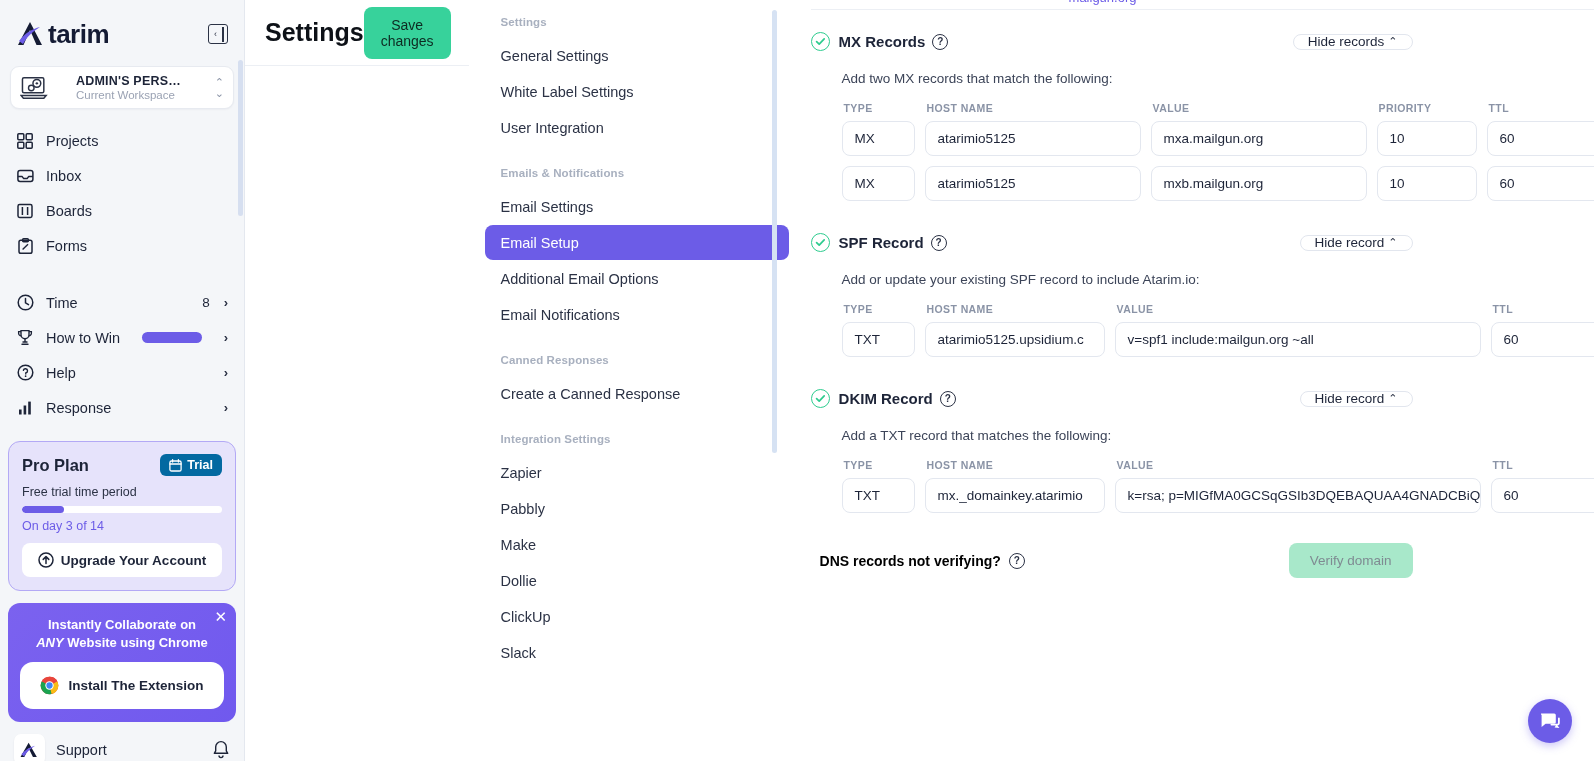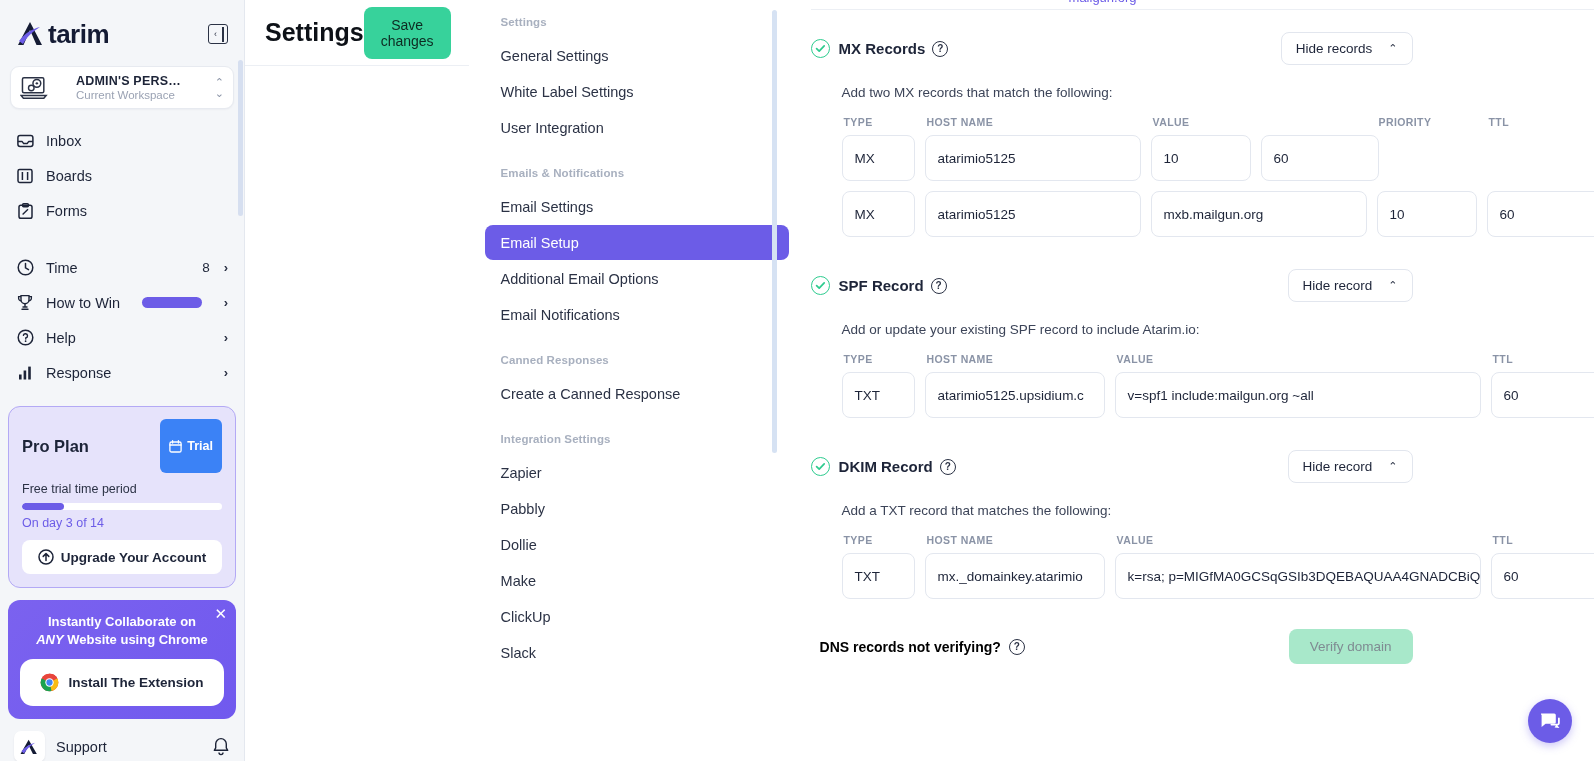--- a/index.html
+++ b/index.html
@@ -66,22 +66,22 @@
   }
 
   
   .pro-card {
     margin: 16px 8px 0 8px; background: #e6e3fb; border: 1.6px solid #b3a9f5;
     border-radius: 12px; padding: 12px 13px 13px 13px;
   }
   .pro-head { display: flex; align-items: center; justify-content: space-between; }
   .pro-title { font-size: 16.5px; font-weight: 700; color: #1d2438; }
   .trial-badge {
-    background: #3b82f6; color: #fff; font-size: 12.5px; font-weight: 700;
-    border-radius: 6px; padding: 20px 9px; display: flex; align-items: flex-end; gap: 5px;
+    background: #0369a1; color: #fff; font-size: 12.5px; font-weight: 700;
+    border-radius: 6px; padding: 4px 9px; display: flex; align-items: flex-end; gap: 5px;
     cursor: pointer;
   }
   .pro-sub { font-size: 12.5px; color: #2b3245; margin-top: 9px; }
   .pro-bar { height: 7px; border-radius: 4px; background: #fff; margin-top: 7px; overflow: hidden; }
   .pro-bar i { display: block; height: 100%; background: #6c5ce7; border-radius: 4px; }
   .pro-day { font-size: 12.5px; color: #6c5ce7; font-weight: 500; margin-top: 6px; }
   .upgrade-btn {
     margin-top: 10px; background: #fff; border-radius: 8px; height: 34px;
     display: flex; align-items: center; justify-content: center; gap: 7px;
     font-size: 13.5px; font-weight: 700; color: #1d2438; cursor: pointer;
@@ -169,36 +169,36 @@
     margin-right: 9px;
   }
   .sec-title { font-size: 15px; font-weight: 700; color: #1d2438; margin-right: 7px; }
   .qmark {
     width: 16px; height: 16px; border: 1.4px solid #2b3245; border-radius: 50%;
     font-size: 10px; color: #2b3245; display: flex; align-items: center;
     justify-content: center; font-weight: 700; cursor: pointer; flex: 0 0 16px;
   }
   .hide-btn {
     margin-left: auto; border: 1px solid #e2e6ee; background: #fff; border-radius: 8px;
-    height: 33px; padding: 0 14px; display: flex; align-items: center; gap: 16px;
+    height: 16px; padding: 0 14px; display: flex; align-items: center; gap: 4px;
     font-size: 13.5px; color: #1d2438; cursor: pointer; white-space: nowrap;
   }
   .hide-btn .cv { font-size: 11px; color: #2b3245; }
 
   .sec-desc { font-size: 13.5px; color: #3c4458; margin: 20px 0 0 31px; }
 
   .rec-table { margin: 16px 0 0 31px; }
   .rec-head { display: flex; gap: 10px; margin-bottom: 7px; }
   .rec-head span {
     font-size: 10.5px; font-weight: 700; color: #8a93a6; letter-spacing: .4px;
     padding-left: 2px;
   }
   .rec-row { display: flex; gap: 10px; margin-bottom: 10px; }
   .fld {
-    border: 1px solid #e3e7ef; border-radius: 8px; height: 46px; background: #fff;
+    border: 1px solid #e3e7ef; border-radius: 8px; height: 35px; background: #fff;
     display: flex; align-items: center; padding: 0 12px; font-size: 13.5px;
     color: #1d2438; overflow: hidden; white-space: nowrap;
   }
   .w-type { width: 73px; flex: 0 0 73px; }
   .w-host { width: 216px; flex: 0 0 216px; }
   .w-host-s { width: 180px; flex: 0 0 180px; }
   .w-val { width: 216px; flex: 0 0 216px; }
   .w-val-l { width: 366px; flex: 0 0 366px; }
   .w-prio { width: 100px; flex: 0 0 100px; }
   .w-ttl { width: 118px; flex: 0 0 118px; }
@@ -257,20 +257,31 @@
       <div class="ws-meta">
         <div class="ws-name">ADMIN'S PERSONA…</div>
         <div class="ws-sub">Current Workspace</div>
       </div>
       <div class="ws-chev">⌃<br>⌄</div>
     </div>
 
     <nav class="nav">
       <div class="nav-item">
         <span class="ic">
+          <svg width="16" height="16" viewBox="0 0 16 16">
+              <rect x="0.8" y="0.8" width="6" height="6" rx="1" fill="none" stroke="#1d2438" stroke-width="1.5"></rect>
+              <rect x="9.2" y="0.8" width="6" height="6" rx="1" fill="none" stroke="#1d2438" stroke-width="1.5"></rect>
+              <rect x="0.8" y="9.2" width="6" height="6" rx="1" fill="none" stroke="#1d2438" stroke-width="1.5"></rect>
+              <rect x="9.2" y="9.2" width="6" height="6" rx="1" fill="none" stroke="#1d2438" stroke-width="1.5"></rect>
+            </svg>
+        </span>
+        <span class="lbl">Projects</span>
+      </div>
+      <div class="nav-item">
+        <span class="ic">
           <svg width="17" height="16" viewBox="0 0 17 16">
               <rect x="0.9" y="2.5" width="15" height="11" rx="2.2" fill="none" stroke="#1d2438" stroke-width="1.5"></rect>
               <path d="M0.9 8.6 h4.3 l1.5 2 h3.4 l1.5-2 h4.3" fill="none" stroke="#1d2438" stroke-width="1.5" stroke-linejoin="round"></path>
             </svg>
         </span>
         <span class="lbl">Inbox</span>
       </div>
       <div class="nav-item">
         <span class="ic">
           <svg width="16" height="16" viewBox="0 0 16 16">
@@ -442,24 +453,24 @@
             </div>
             <div class="setnav-gap"></div>
             <div class="setnav-group-title">Integration Settings</div>
             <div class="setnav-item">
               <span>Zapier</span>
             </div>
             <div class="setnav-item">
               <span>Pabbly</span>
             </div>
             <div class="setnav-item">
+              <span>Make</span>
+            </div>
+            <div class="setnav-item">
               <span>Dollie</span>
-            </div>
-            <div class="setnav-item">
-              <span>Make</span>
             </div>
             <div class="setnav-item">
               <span>ClickUp</span>
             </div>
             <div class="setnav-item">
               <span>Slack</span>
             </div>
           </div>
       </nav>
 
@@ -489,20 +500,21 @@
                 <div class="rec-head">
                   <span class="w-type">TYPE</span>
                   <span class="w-host">HOST NAME</span>
                   <span class="w-val">VALUE</span>
                   <span class="w-prio">PRIORITY</span>
                   <span class="w-ttl">TTL</span>
                 </div>
                 <div class="rec-row">
                   <div class="fld w-type">MX</div>
                   <div class="fld w-host">atarimio5125</div>
+                  <div class="fld w-val">mxa.mailgun.org</div>
                   <div class="fld w-prio">10</div>
                   <div class="fld w-ttl">60</div>
                 </div>
                 <div class="rec-row">
                   <div class="fld w-type">MX</div>
                   <div class="fld w-host">atarimio5125</div>
                   <div class="fld w-val">mxb.mailgun.org</div>
                   <div class="fld w-prio">10</div>
                   <div class="fld w-ttl">60</div>
                 </div>

